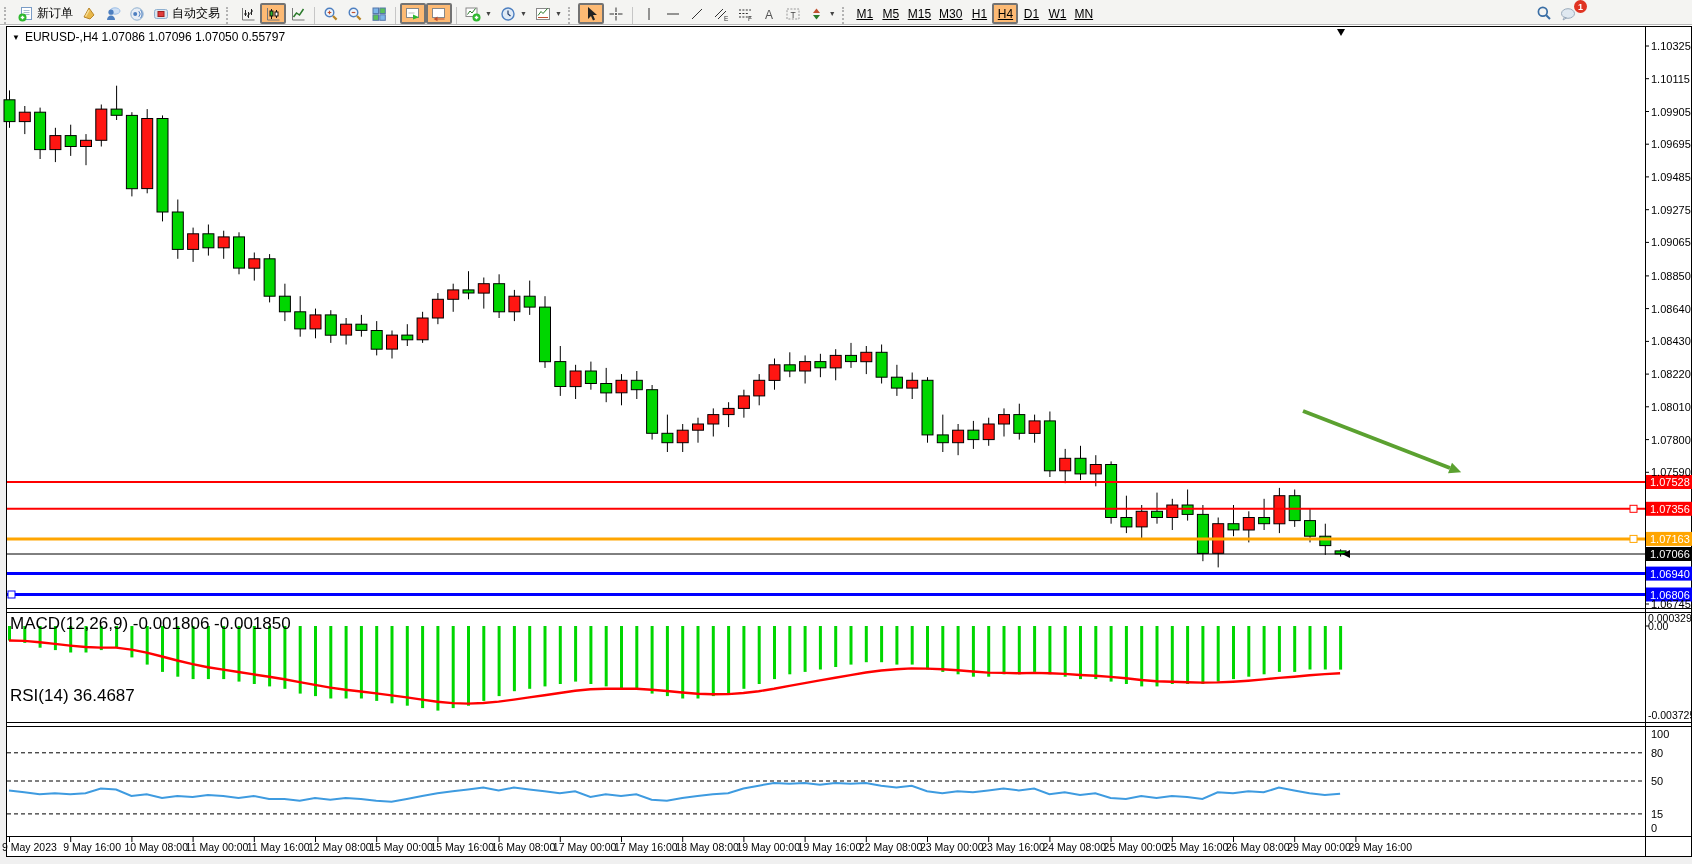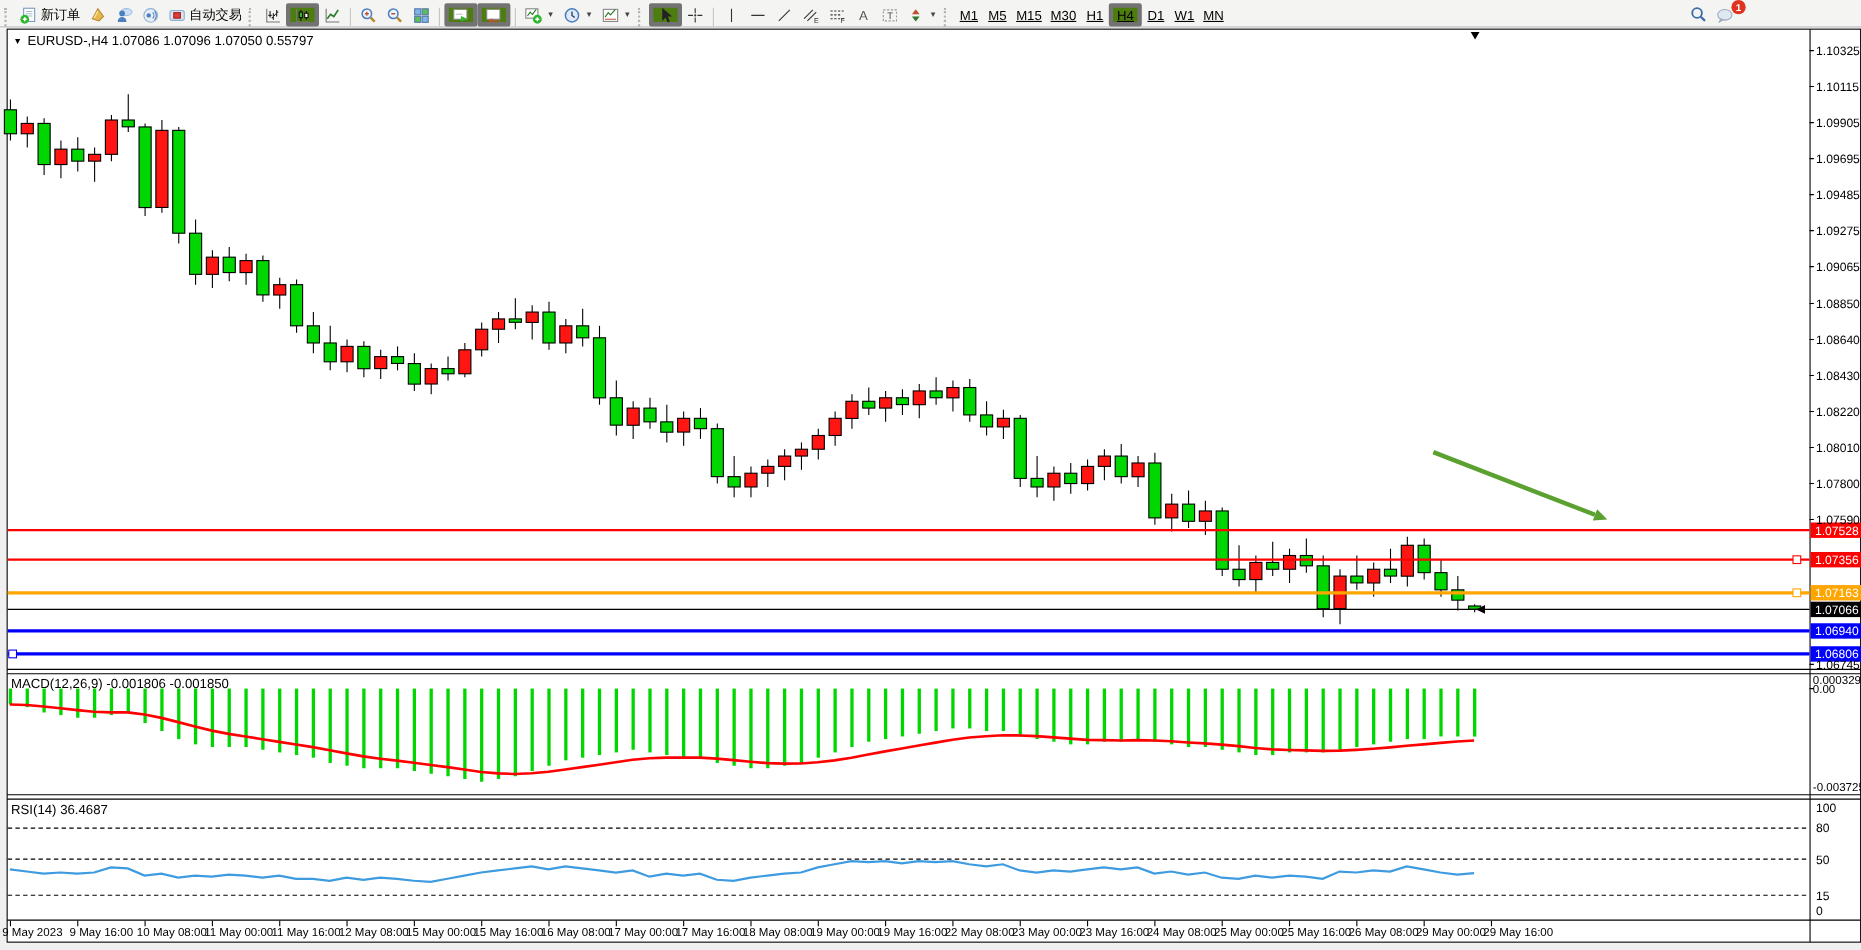--- a/index.html
+++ b/index.html
@@ -5,34 +5,34 @@
   html,body{margin:0;padding:0;background:#fff;}
   .screen{position:relative;width:1692px;height:864px;background:#fff;overflow:hidden;
           font-family:"Liberation Sans",sans-serif;-webkit-font-smoothing:antialiased;}
   
   .toolbar{position:absolute;left:0;top:0;width:1692px;height:25px;background:#f4f4f2;
            border-bottom:1px solid #b9b9b9;display:flex;align-items:flex-end;padding-left:2px;box-sizing:border-box;}
   .grip{width:4px;height:17px;border-left:2px dotted #b3b3b3;margin:0 4px 0 2px;}
   .tb-sep{width:1px;height:17px;background:#c6c6c6;margin:0 4px;}
   .tb-btn{display:flex;align-items:center;gap:3px;height:21px;padding:0 3px;border:1px solid transparent;
           background:transparent;font-family:"Liberation Sans",sans-serif;font-size:12px;color:#000;border-radius:2px;}
-  .tb-btn.pressed{background:#4d7c0f;border:4px solid #737373;}
+  .tb-btn.pressed{background:#fdba74;border:2px solid #737373;}
   .tb-btn .ic{display:inline-flex;width:16px;height:16px;}
   .caret{font-size:7px;color:#444;margin-left:1px;}
   .tf{min-width:26px;justify-content:center;font-size:12px;text-decoration:underline;}
   .tb-right{position:absolute;right:112px;top:2px;display:flex;align-items:center;}
   .notif-wrap{position:relative;}
   .badge{position:absolute;right:-8px;top:-3px;width:13px;height:13px;border-radius:50%;background:#e03423;
          color:#fff;font-size:9px;font-weight:bold;display:flex;align-items:center;justify-content:center;border:1px solid #b0structure1;}
   
   .left-strip{position:absolute;left:0;top:26px;width:6px;height:831px;background:#f0f0f0;}
   .bottom-strip{position:absolute;left:0;top:857px;width:1692px;height:7px;background:#f0f0f0;}
   .chart-title{position:absolute;left:12px;top:30px;font-size:12px;color:#000;display:flex;align-items:center;gap:5px;}
   .chart-title .dd{font-size:8px;color:#000;}
-  .pane-label{position:absolute;font-size:12px;color:#000;text-align:center;}
+  .pane-label{position:absolute;font-size:17px;color:#000;text-align:center;}
   #chart-svg{position:absolute;left:0;top:0;}
   svg text{font-family:"Liberation Sans",sans-serif;}
 </style>
 </head>
 <body>
 
 <div class="screen">
 
   <div class="toolbar">
     <div class="grip"></div>
@@ -742,15 +742,15 @@
         <line x1="1355.9" y1="837" x2="1355.9" y2="842" stroke="#000"></line>
         <text x="1348.4" y="851" font-size="10.5" fill="#000">29 May 16:00</text>
       </g>
     </svg>
 
   <div class="chart-title">
     <span class="dd">▼</span>
     <span>EURUSD-,H4  1.07086 1.07096 1.07050 0.55797</span>
   </div>
   <div class="pane-label" style="left:10px;top:614px;">MACD(12,26,9) -0.001806 -0.001850</div>
-  <div class="pane-label" style="left:10px;top:729px;">RSI(14) 36.4687</div>
+  <div class="pane-label" style="left:10px;top:686px;">RSI(14) 36.4687</div>
 
 </div>
 
 </body></html>

